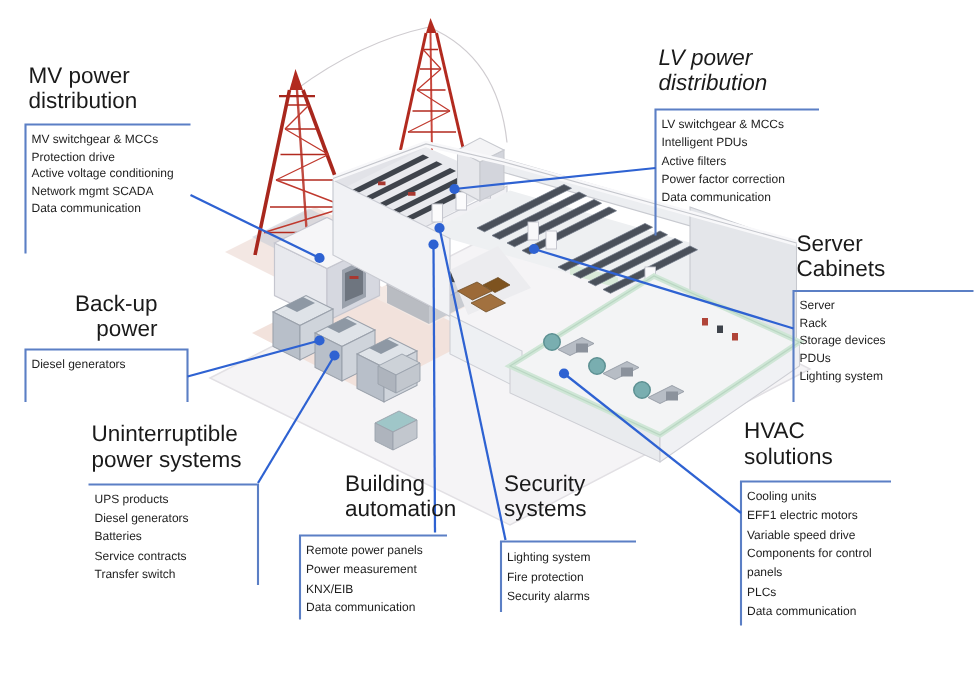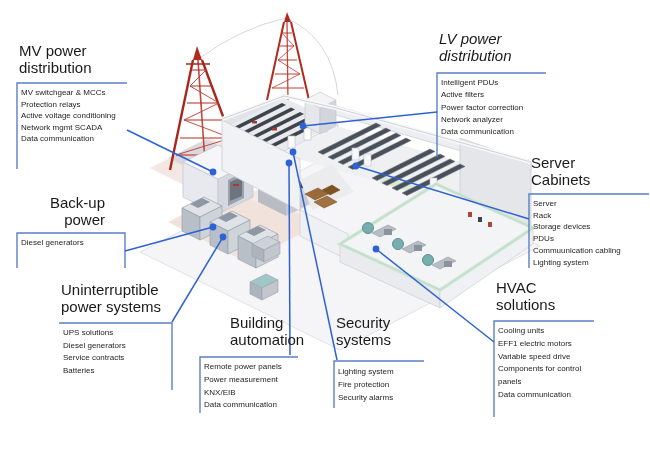--- a/index.html
+++ b/index.html
@@ -258,37 +258,38 @@
     <circle cx="293" cy="152" r="3.4"></circle>
     <circle cx="376" cy="249" r="3.4"></circle>
     <circle cx="303" cy="126" r="3.4"></circle>
     <circle cx="356" cy="166" r="3.4"></circle>
   </g>
 </svg>
 
 <div class="callout-title t-mv">MV power distribution</div>
 <div class="callout-items i-mv">
   <span class="item">MV switchgear &amp; MCCs</span>
-  <span class="item">Protection relays</span>
+  <span class="item">Protection drive</span>
   <span class="item">Active voltage conditioning</span>
   <span class="item">Network mgmt SCADA</span>
   <span class="item">Data communication</span>
 </div>
 
 <div class="callout-title t-backup">Back-up power</div>
 <div class="callout-items i-backup">
   <span class="item">Diesel generators</span>
 </div>
 
 <div class="callout-title t-ups">Uninterruptible power systems</div>
 <div class="callout-items i-ups">
-  <span class="item">UPS solutions</span>
+  <span class="item">UPS products</span>
   <span class="item">Diesel generators</span>
+  <span class="item">Batteries</span>
   <span class="item">Service contracts</span>
-  <span class="item">Batteries</span>
+  <span class="item">Transfer switch</span>
 </div>
 
 <div class="callout-title t-ba">Building automation</div>
 <div class="callout-items i-ba">
   <span class="item">Remote power panels</span>
   <span class="item">Power measurement</span>
   <span class="item">KNX/EIB</span>
   <span class="item">Data communication</span>
 </div>
 
@@ -298,33 +299,33 @@
   <span class="item">Fire protection</span>
   <span class="item">Security alarms</span>
 </div>
 
 <div class="callout-title t-hvac">HVAC solutions</div>
 <div class="callout-items i-hvac">
   <span class="item">Cooling units</span>
   <span class="item">EFF1 electric motors</span>
   <span class="item">Variable speed drive</span>
   <span class="item">Components for control panels</span>
+  <span class="item">PLCs</span>
   <span class="item">Data communication</span>
 </div>
 
 <div class="callout-title t-lv">LV power distribution</div>
 <div class="callout-items i-lv">
+  <span class="item">LV switchgear &amp;  MCCs</span>
   <span class="item">Intelligent PDUs</span>
   <span class="item">Active filters</span>
   <span class="item">Power factor correction</span>
-  <span class="item">Network analyzer</span>
   <span class="item">Data communication</span>
 </div>
 
 <div class="callout-title t-server">Server Cabinets</div>
 <div class="callout-items i-server">
   <span class="item">Server</span>
   <span class="item">Rack</span>
   <span class="item">Storage devices</span>
   <span class="item">PDUs</span>
-  <span class="item">Commuunication cabling</span>
   <span class="item">Lighting system</span>
 </div>
 
 </body></html>

